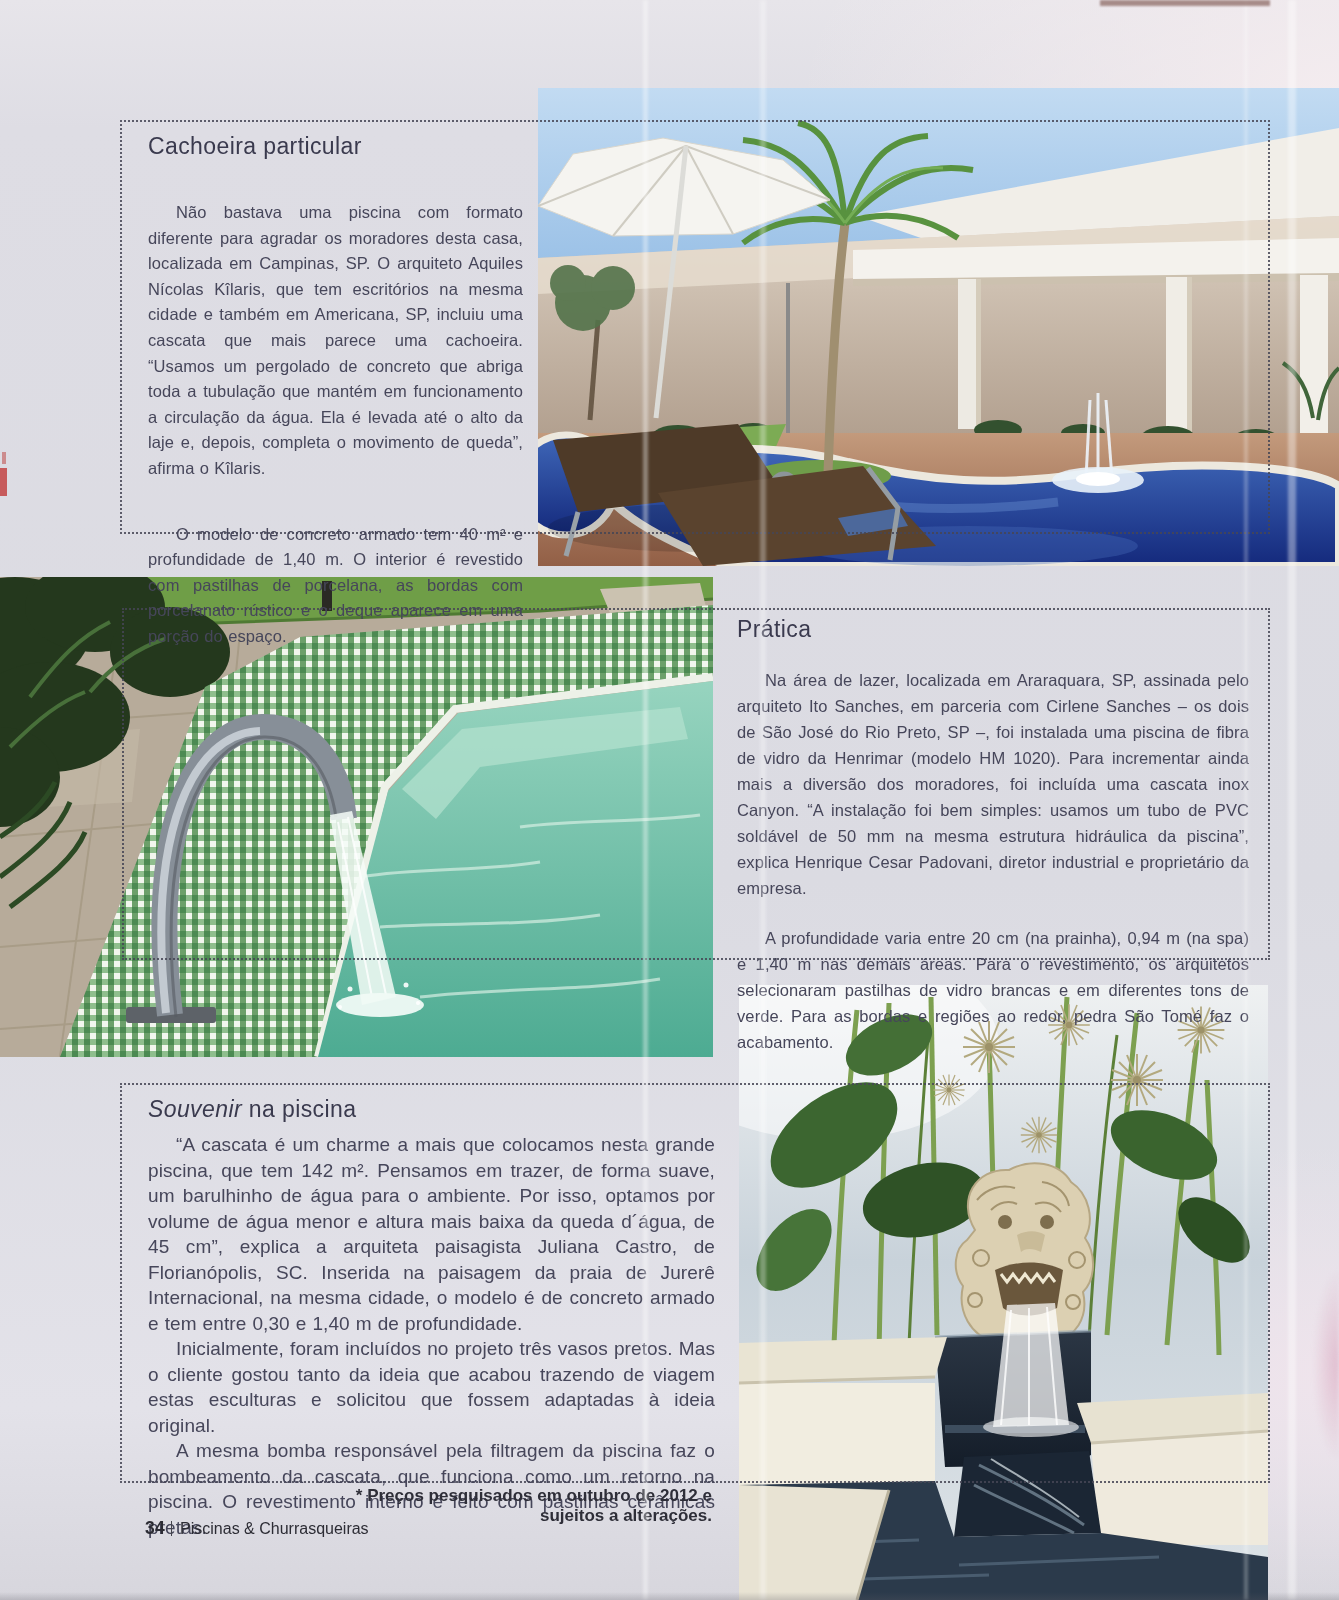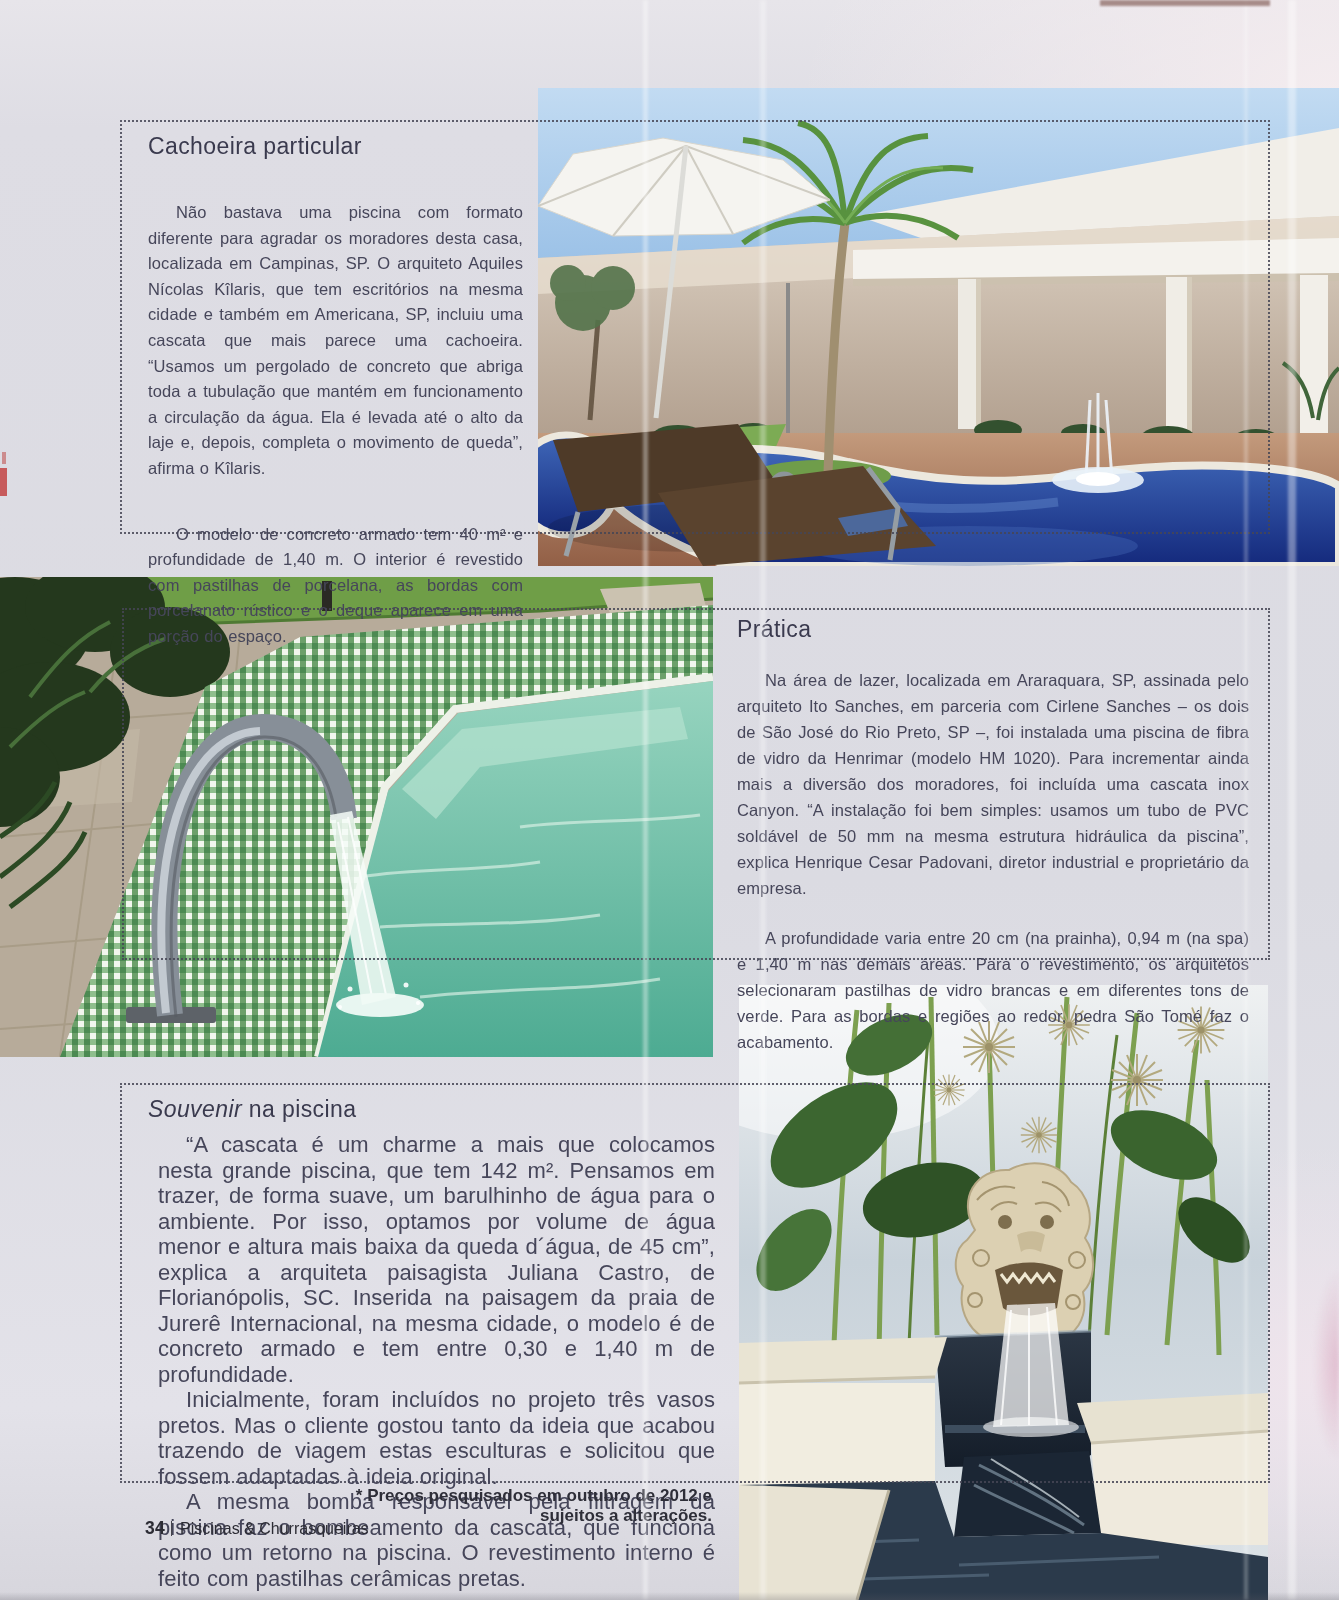--- a/index.html
+++ b/index.html
@@ -13,21 +13,21 @@
   }
   .photo{position:absolute;overflow:hidden;z-index:1;}
   .photo svg{display:block;width:100%;height:100%;}
   .dotbox{position:absolute;border:2px dotted rgba(70,70,85,.85);z-index:5;pointer-events:none;}
   .col{position:absolute;color:#46465a;text-align:justify;z-index:6;}
   .col h2{font-size:23px;font-weight:400;color:#3a3a4e;margin:0 0 9px 0;letter-spacing:.4px;}
   .col h2 em{}
   .col p{margin:0;text-indent:28px;letter-spacing:.1px;word-spacing:.6px;}
   .c1 p{font-size:16.5px;line-height:25.6px;margin-top:40px;}
   .c2 p{font-size:16.5px;line-height:26px;margin-top:24px;}
-  .c3 p{font-size:22px;line-height:25.5px;margin-left:10px;}
+  .c3 p{font-size:19px;line-height:25.5px;}
   .footnote{position:absolute;left:318px;top:1486px;width:394px;text-align:right;
     font-size:17px;font-weight:bold;color:#2e2e38;z-index:6;}
   .footer{position:absolute;left:145px;top:1518px;font-size:16px;color:#2c2c34;z-index:6;}
   .footer b{font-size:17.5px;letter-spacing:.3px;}
   .footer .sep{display:inline-block;border-left:1.5px solid #44444c;height:15px;
     margin:0 8px 0 6px;vertical-align:-2px;}
   .streak{position:absolute;top:0;height:1600px;background:rgba(255,255,255,.38);
     filter:blur(1.5px);z-index:8;pointer-events:none;}
   .artifact{position:absolute;z-index:8;pointer-events:none;}
 </style>

